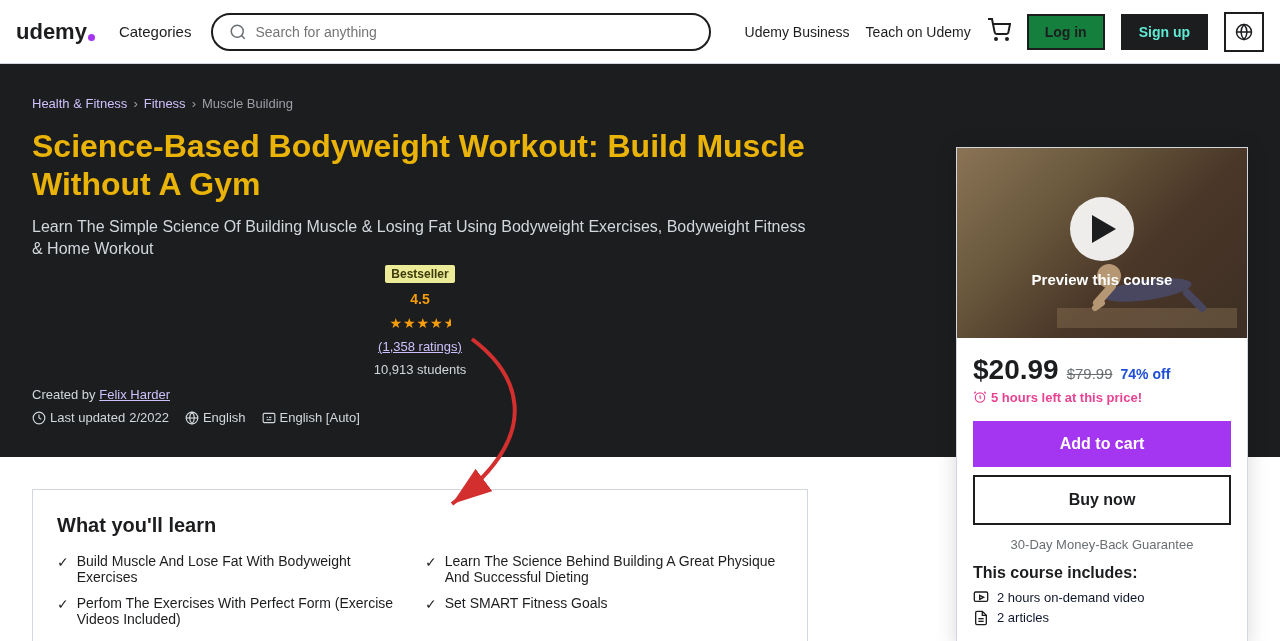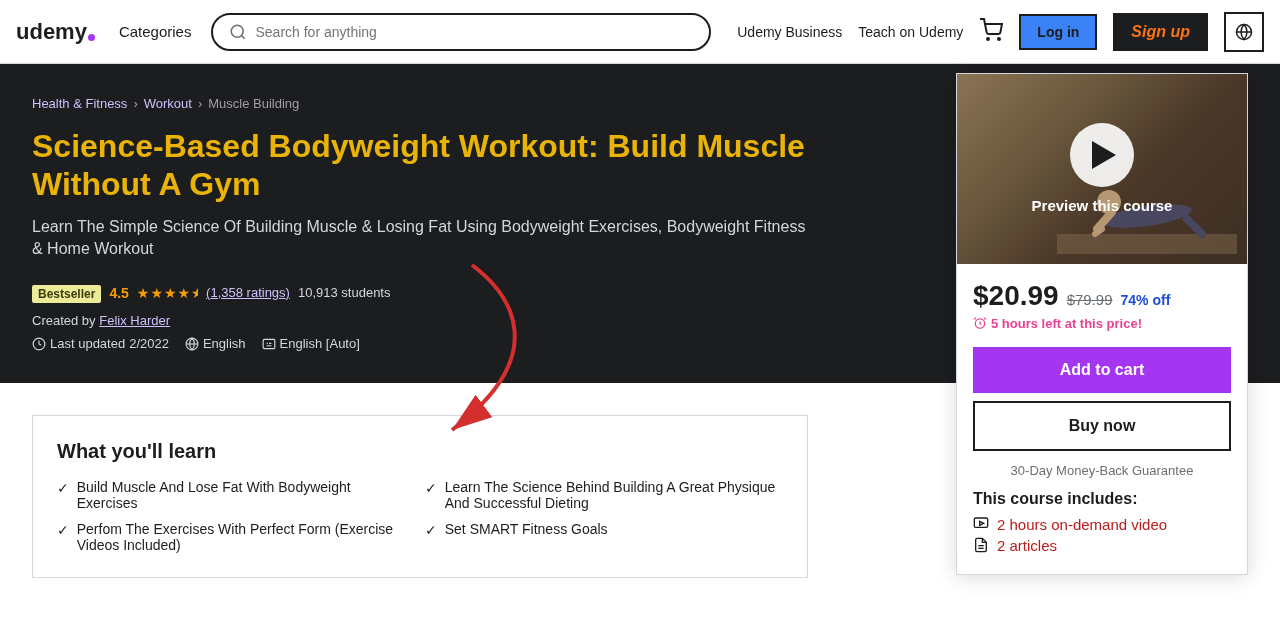--- a/index.html
+++ b/index.html
@@ -20,41 +20,41 @@
       border-radius: 999px; padding: 8px 16px; gap: 8px; background: #fff; max-width: 500px;
     }
     .search-bar svg { flex-shrink: 0; }
     .search-bar input {
       border: none; outline: none; font-size: 14px; flex: 1; background: transparent; color: #6a6f73;
     }
     .nav-links { display: flex; align-items: center; gap: 16px; margin-left: auto; }
     .nav-link { font-size: 14px; color: #1c1d1f; text-decoration: none; white-space: nowrap; }
     .cart-icon { cursor: pointer; position: relative; }
     .login-btn {
-      border: 2px solid #1c1d1f; background: #3b82f6; padding: 8px 16px;
+      border: 2px solid #1c1d1f; background: #15803d; padding: 8px 16px;
       font-size: 14px; font-weight: 700; cursor: pointer; color: #1c1d1f;
     }
     .signup-btn {
-      background: #1c1d1f; color: #f97316; border: 2px solid #1c1d1f;
-      padding: 8px 16px; font-size: 16px; font-weight: 700; cursor: pointer; font-style: italic;
+      background: #1c1d1f; color: #5eead4; border: 2px solid #1c1d1f;
+      padding: 8px 16px; font-size: 14px; font-weight: 700; cursor: pointer;
     }
     .globe-btn {
       border: 2px solid #1c1d1f; background: #fff; width: 40px; height: 40px;
       display: flex; align-items: center; justify-content: center; cursor: pointer;
     }
 
     
     .hero { background: #1c1d1f; color: #fff; padding: 32px 0; }
     .hero-inner { max-width: 840px; padding: 0 32px; }
     .breadcrumb { display: flex; align-items: center; gap: 6px; font-size: 13px; margin-bottom: 16px; }
     .breadcrumb a { color: #cec0fc; text-decoration: none; }
     .breadcrumb span { color: #9e9ea7; }
     .course-title { font-size: 32px; font-weight: 700; line-height: 1.2; margin-bottom: 12px; color: #eab308; }
-    .course-subtitle { font-size: 16px; color: #d1d7dc; margin-bottom: 24px; line-height: 1.4; }
-    .ratings-row { display: flex; align-items: flex-start; gap: 8px; margin-bottom: 10px; }
+    .course-subtitle { font-size: 16px; color: #d1d7dc; margin-bottom: 4px; line-height: 1.4; }
+    .ratings-row { display: flex; align-items: center; gap: 8px; margin-bottom: 10px; flex-direction: column; }
     .bestseller-badge {
       background: #eceb98; color: #3d3c0a; font-size: 12px; font-weight: 700;
       padding: 2px 6px; border-radius: 2px;
     }
     .rating-number { color: #f69c08; font-weight: 700; font-size: 14px; }
     .stars { display: flex; gap: 1px; }
     .star { color: #f69c08; font-size: 14px; }
     .ratings-link { color: #cec0fc; font-size: 13px; text-decoration: underline; }
     .students-count { font-size: 13px; color: #d1d7dc; }
     .creator-row { font-size: 13px; color: #d1d7dc; margin-bottom: 8px; }
@@ -104,21 +104,21 @@
     .add-to-cart-btn {
       width: 100%; background: #a435f0; color: #fff; border: none;
       padding: 14px; font-size: 16px; font-weight: 700; cursor: pointer; margin-bottom: 8px;
     }
     .buy-now-btn {
       width: 100%; background: #fff; color: #1c1d1f; border: 2px solid #1c1d1f;
       padding: 14px; font-size: 16px; font-weight: 700; cursor: pointer; margin-bottom: 12px;
     }
     .guarantee-text { text-align: center; font-size: 13px; color: #6a6f73; margin-bottom: 12px; }
     .includes-title { font-size: 16px; font-weight: 700; color: #1c1d1f; margin-bottom: 8px; }
-    .includes-item { display: flex; align-items: flex-start; gap: 8px; font-size: 15px; color: #b91c1c; margin-bottom: 4px; }
+    .includes-item { display: flex; align-items: flex-start; gap: 8px; font-size: 13px; color: #0f172a; margin-bottom: 4px; }
 
     
     .learn-section {
       border: 1px solid #d1d7dc; padding: 24px; margin-bottom: 24px;
     }
     .learn-title { font-size: 20px; font-weight: 700; color: #1c1d1f; margin-bottom: 16px; }
     .learn-grid { display: grid; grid-template-columns: 1fr 1fr; gap: 10px; }
     .learn-item { display: flex; align-items: flex-start; gap: 8px; font-size: 14px; color: #1c1d1f; }
     .check-icon { color: #1c1d1f; font-size: 14px; margin-top: 1px; flex-shrink: 0; }
 
@@ -166,21 +166,21 @@
       </button>
     </div>
   </nav>
 
   <div class="hero">
     <div class="hero-inner">
 
       <div class="breadcrumb">
         <a href="#">Health &amp; Fitness</a>
         <span>›</span>
-        <a href="#">Workout</a>
+        <a href="#">Fitness</a>
         <span>›</span>
         <span>Muscle Building</span>
       </div>
 
       <h1 class="course-title">Science-Based Bodyweight Workout: Build Muscle Without A Gym</h1>
       <p class="course-subtitle">Learn The Simple Science Of Building Muscle &amp; Losing Fat Using Bodyweight Exercises, Bodyweight Fitness &amp; Home Workout</p>
 
       <div class="ratings-row">
         <span class="bestseller-badge">Bestseller</span>
         <span class="rating-number">4.5</span>

